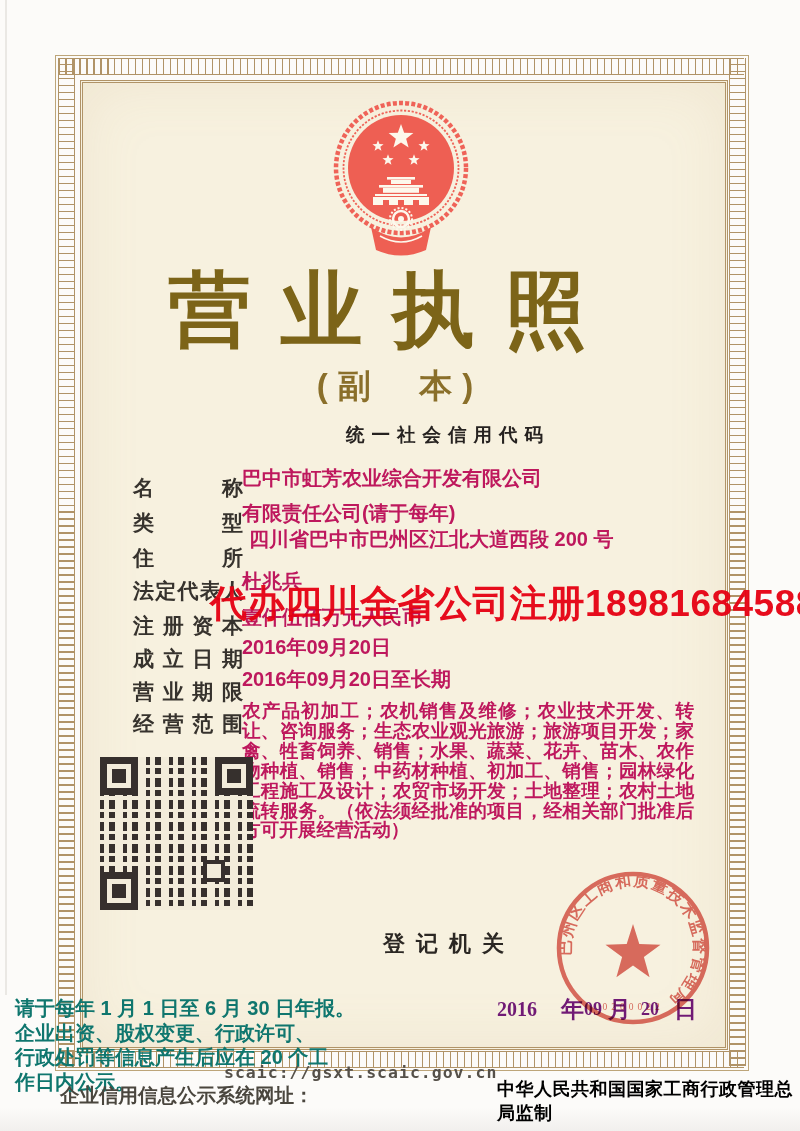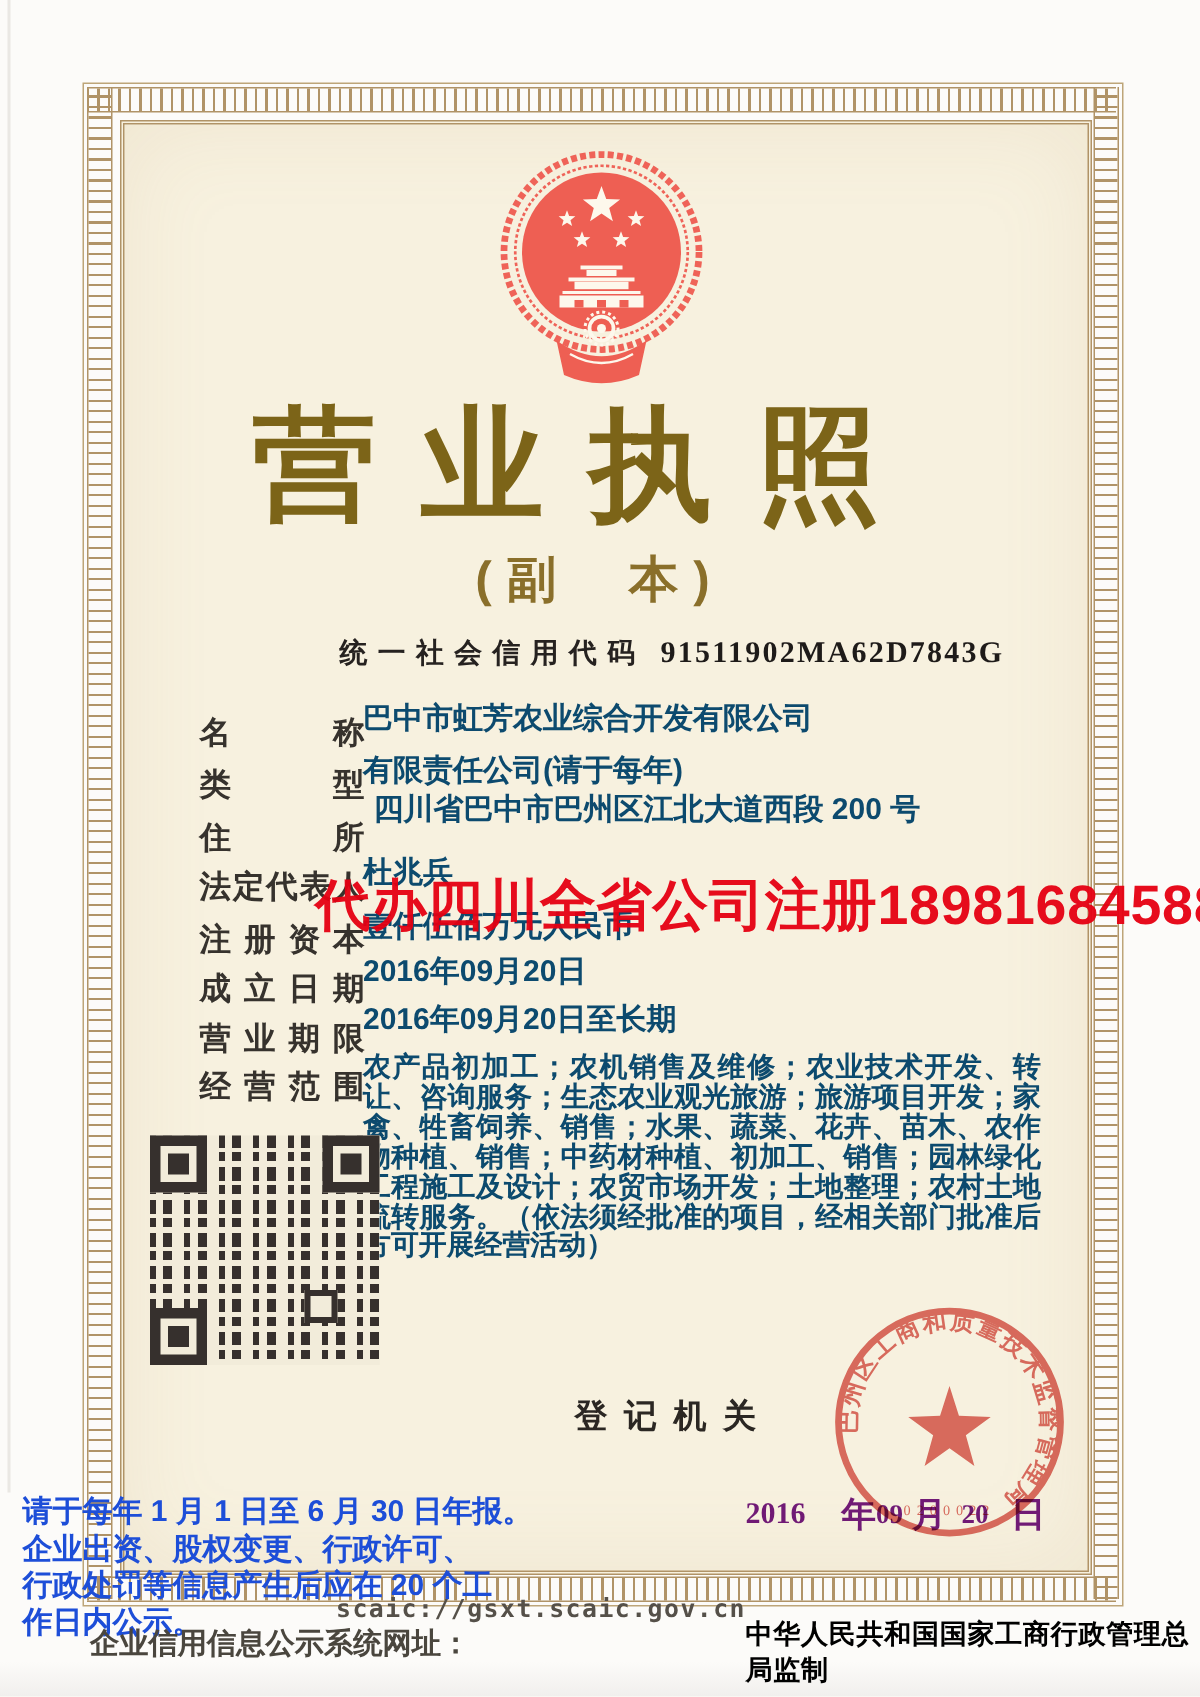--- a/index.html
+++ b/index.html
@@ -26,21 +26,21 @@
   
   .emblem{left:330px;top:96px;z-index:3;}
   
   .doc-title{left:0;top:256px;width:744px;text-align:center;font-size:82px;font-weight:900;color:#7c6418;letter-spacing:30px;padding-left:41px;box-sizing:border-box;z-index:3;font-family:"Liberation Sans","DejaVu Sans",sans-serif;}
   .doc-subtitle{left:0;top:364px;width:800px;text-align:center;font-size:33px;font-weight:700;color:#8a6f2a;letter-spacing:10px;white-space:pre;z-index:3;}
   .code-line{left:0;top:422px;width:800px;display:flex;justify-content:center;align-items:baseline;z-index:3;transform:translateX(48px);}
   .code-label{font-size:18.5px;font-weight:700;color:#262220;letter-spacing:7px;}
   .code-value{font-size:20px;color:#1e1b19;font-family:"Liberation Serif","DejaVu Serif",serif;letter-spacing:1.5px;margin-left:10px;font-weight:600;}
   
   .flabel{left:133px;width:110px;display:flex;justify-content:space-between;font-size:21px;font-weight:600;color:#36322d;z-index:3;}
-  .fvalue{left:242px;font-size:20px;font-weight:600;color:#0c4a6e;z-index:3;white-space:nowrap;}
+  .fvalue{left:242px;font-size:20px;font-weight:600;color:#be185d;z-index:3;white-space:nowrap;}
   .lb0{top:474px}.lb1{top:509px}.lb2{top:544px}.lb3{top:577px}
   .lb4{top:612px}.lb5{top:645px}.lb6{top:678px}.lb7{top:710px}
   .vl0{top:465px}.vl1{top:500px}.vl2{top:526px;left:249px}.vl3{top:568px}
   .vl4{top:604px}.vl5{top:634px}.vl6{top:666px}
   .vl7{top:701px;width:452px;white-space:normal;font-size:18.6px;line-height:19.9px;text-align:justify;font-weight:600;}
   
   .watermark{left:210px;top:579px;font-size:37px;font-weight:700;color:#e60012;z-index:6;white-space:nowrap;letter-spacing:0.5px;opacity:.95;}
   
   .qr{left:100px;top:757px;width:153px;height:153px;z-index:3;background-color:#f2ecda;
     background-image:
@@ -57,21 +57,21 @@
   .date-row{left:497px;top:994px;display:flex;align-items:center;z-index:4;color:#701a75;}
   .date-num{font-family:"Liberation Serif","DejaVu Serif",serif;font-weight:600;}
   .d-year{font-size:20px;}
   .d-u1{font-size:23px;font-weight:800;margin-left:24px;}
   .d-month{font-size:18px;margin-left:0;}
   .d-u2{font-size:23px;font-weight:800;margin-left:6px;}
   .d-day{font-size:18px;margin-left:10px;}
   .d-u3{font-size:23px;font-weight:800;margin-left:15px;}
   .seal{left:547px;top:862px;z-index:5;opacity:.87;mix-blend-mode:multiply;}
   
-  .footer-notice{left:15px;top:996px;font-size:20px;line-height:24.5px;font-weight:600;color:#1d4ed8;white-space:pre-line;z-index:6;}
+  .footer-notice{left:15px;top:996px;font-size:20px;line-height:24.5px;font-weight:600;color:#0f766e;white-space:pre-line;z-index:6;}
   .footer-site-label{left:60px;top:1082px;font-size:19.5px;font-weight:600;color:#4a463e;z-index:6;}
   .footer-url{left:224px;top:1063px;font-size:16.5px;letter-spacing:1px;color:#555049;font-family:"DejaVu Sans Mono","Liberation Mono",monospace;font-weight:700;z-index:6;}
   .producer{left:497px;top:1077px;font-size:18px;font-weight:600;color:#000000;z-index:6;letter-spacing:0.5px;}
 </style>
 </head>
 <body>
 
 <div>
 
   <div class="abs scan-edge-left"></div>
@@ -109,21 +109,20 @@
     <circle cx="71" cy="123" r="8" fill="none" stroke="#fdf8ec" stroke-width="2.5"></circle>
     <circle cx="71" cy="123" r="3" fill="#fdf8ec"></circle>
     <path d="M41,131 Q71,152 101,131 L96,154 Q71,165 46,154 Z" fill="#ee5f53"></path>
     <path d="M50,140 Q71,152 92,140" fill="none" stroke="#fdf8ec" stroke-width="1.6"></path>
   </svg>
 
   <div class="abs doc-title">营业执照</div>
   <div class="abs doc-subtitle">(副  本)</div>
   <div class="abs code-line">
     <span class="code-label">统一社会信用代码</span>
-    <span class="code-value">91511902MA62D7843G</span>
   </div>
 
   <div class="abs flabel lb0">
       <span>名</span>
       <span>称</span>
     </div>
   <div class="abs fvalue vl0">巴中市虹芳农业综合开发有限公司</div>
   <div class="abs flabel lb1">
       <span>类</span>
       <span>型</span>

